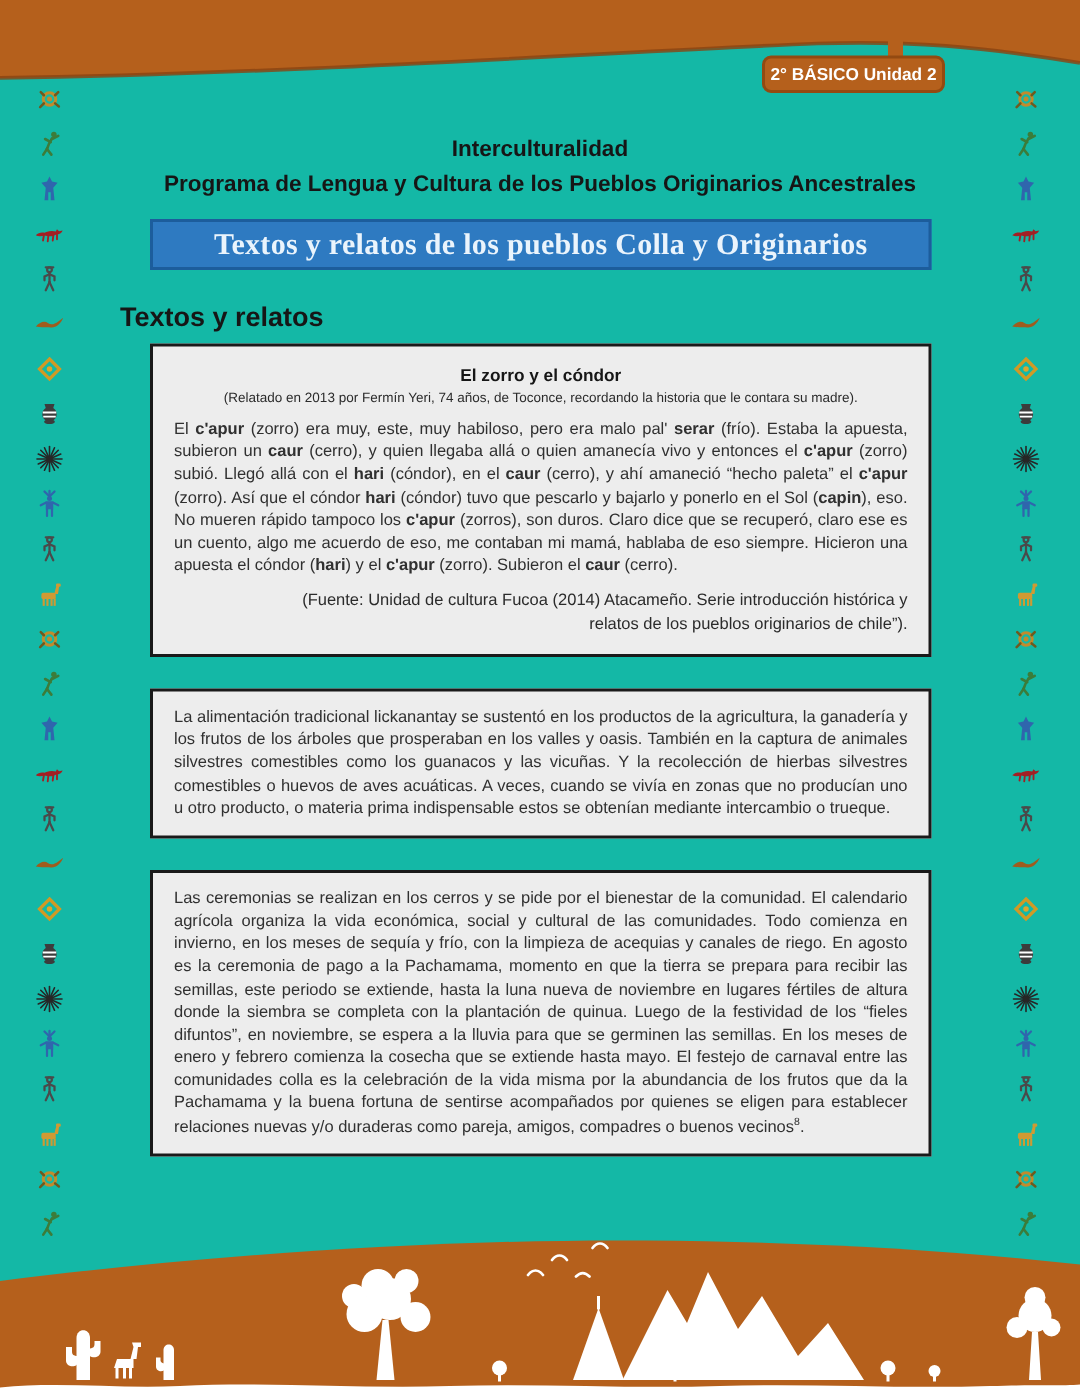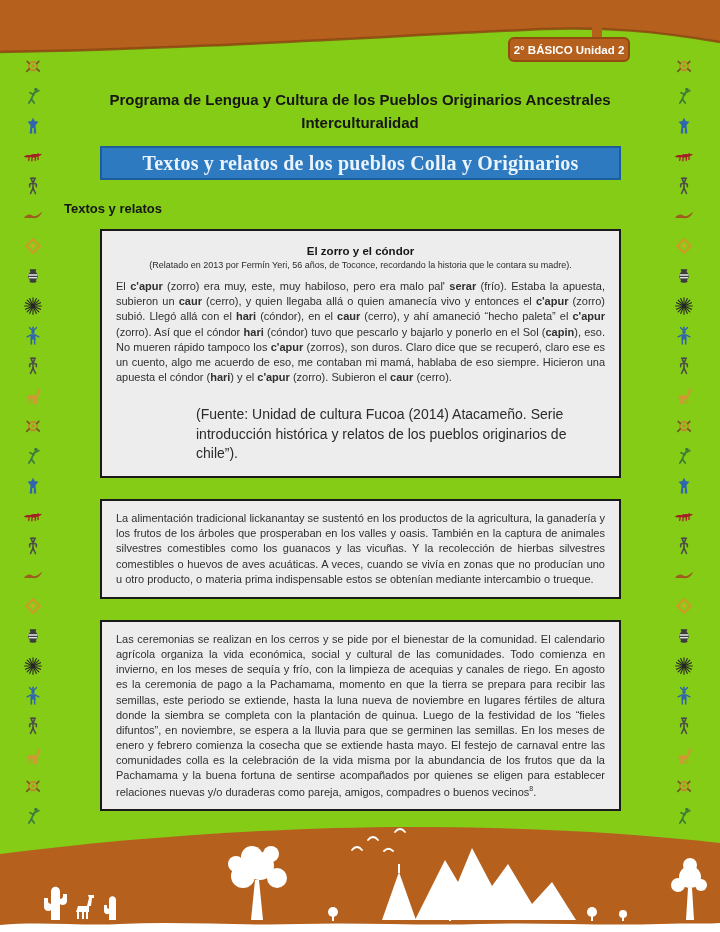--- a/index.html
+++ b/index.html
@@ -1,16 +1,16 @@
 <!DOCTYPE html>
 <html><head>
 <meta charset="utf-8">
 <style>
   html,body{margin:0;padding:0;background:#fff;}
-  .page{position:relative;width:720px;height:932px;background:#84cc16;overflow:hidden;
+  .page{position:relative;width:720px;height:932px;background:#14b8a6;overflow:hidden;
         font-family:"Liberation Sans",sans-serif;color:#222;}
 
   
   .top-band{position:absolute;top:0;left:0;}
   .badge-connector{position:absolute;left:592px;top:26px;width:10px;height:14px;background:#b5601c;}
   .badge{position:absolute;left:508px;top:37px;width:122px;height:25px;background:#b5601c;
          border:2px solid #934a11;border-radius:6px;box-sizing:border-box;
          color:#fff;font-size:11.5px;font-weight:bold;display:flex;align-items:center;justify-content:center;}
 
   
@@ -19,30 +19,30 @@
   .side-col.right{left:672px;}
   .petro{width:20px;height:20px;}
   .petro svg{display:block;}
 
   
   .program-title{position:absolute;left:60px;top:88px;width:600px;text-align:center;
                  font-weight:bold;font-size:15px;color:#161616;line-height:1.55;}
   .banner{position:absolute;left:100px;top:146px;width:521px;height:34px;box-sizing:border-box;
           background:#2e7ac1;border:2px solid #1c5d9c;display:flex;align-items:center;justify-content:center;}
   .banner span{font-family:"Liberation Serif",serif;font-weight:bold;font-size:20px;color:#eaf4fc;letter-spacing:.2px;}
-  .section-heading{position:absolute;left:64px;top:201px;font-weight:bold;font-size:13px;color:#161616;}
+  .section-heading{position:absolute;left:80px;top:201px;font-weight:bold;font-size:18px;color:#161616;}
 
   
   .boxes{position:absolute;left:100px;top:229px;width:521px;display:flex;flex-direction:column;gap:21px;}
   .tbox{box-sizing:border-box;width:521px;background:#ededed;border:2px solid #1a1a1a;padding:10px 14px;}
   .box-title{text-align:center;font-weight:bold;font-size:11.5px;color:#161616;margin:4px 0 3px;}
   .box-citation{text-align:center;font-size:9px;color:#2b2b2b;margin:0 0 9px;}
   .box-body{font-size:11px;line-height:1.38;text-align:justify;color:#303030;margin:0;}
   .box-body sup{font-size:7px;}
-  .box-source{font-size:14px;color:#2b2b2b;margin:20px 0 2px 80px;line-height:1.4;}
+  .box-source{font-size:11px;color:#2b2b2b;text-align:right;margin:8px 0 2px 80px;line-height:1.4;}
   .box-intro{font-size:11px;color:#303030;margin:5px 0 14px;}
 
   
   .footer{position:absolute;left:0;bottom:0;}
   .defs-holder{position:absolute;width:0;height:0;overflow:hidden;}
 </style>
 </head>
 <body>
 
 <div class="page">
@@ -313,35 +313,35 @@
         </svg>
       </div>
       <div class="petro">
         <svg viewBox="0 0 24 24" width="20" height="20">
           <use href="#petro-dancer"></use>
         </svg>
       </div>
     </div>
 
   <div class="program-title">
+    <div>Interculturalidad</div>
     <div>Programa de Lengua y Cultura de los Pueblos Originarios Ancestrales</div>
-    <div>Interculturalidad</div>
   </div>
 
   <div class="banner">
     <span>Textos y relatos de los pueblos Colla y Originarios</span>
   </div>
 
   <div class="section-heading">Textos y relatos</div>
 
   <div class="boxes">
 
     <div class="tbox">
       <div class="box-title">El zorro y el cóndor</div>
-      <div class="box-citation">(Relatado en 2013 por Fermín Yeri, 56 años, de Toconce, recordando la historia que le contara su madre).</div>
+      <div class="box-citation">(Relatado en 2013 por Fermín Yeri, 74 años, de Toconce, recordando la historia que le contara su madre).</div>
       <p class="box-body">El <b>c'apur</b> (zorro) era muy, este, muy habiloso, pero era malo pal' <b>serar</b> (frío). Estaba la apuesta, subieron un <b>caur</b> (cerro), y quien llegaba allá o quien amanecía vivo y entonces el <b>c'apur</b> (zorro) subió. Llegó allá con el <b>hari</b> (cóndor), en el <b>caur</b> (cerro), y ahí amaneció “hecho paleta” el <b>c'apur</b> (zorro). Así que el cóndor <b>hari</b> (cóndor) tuvo que pescarlo y bajarlo y ponerlo en el Sol (<b>capin</b>), eso. No mueren rápido tampoco los <b>c'apur</b> (zorros), son duros. Claro dice que se recuperó, claro ese es un cuento, algo me acuerdo de eso, me contaban mi mamá, hablaba de eso siempre. Hicieron una apuesta el cóndor (<b>hari</b>) y el <b>c'apur</b> (zorro). Subieron el <b>caur</b> (cerro).</p>
       <div class="box-source">(Fuente: Unidad de cultura Fucoa (2014) Atacameño. Serie introducción histórica y relatos de los pueblos originarios de chile”).</div>
     </div>
 
     <div class="tbox">
       <p class="box-body">La alimentación tradicional lickanantay se sustentó en los productos de la agricultura, la ganadería y los frutos de los árboles que prosperaban en los valles y oasis. También en la captura de animales silvestres comestibles como los guanacos y las vicuñas. Y la recolección de hierbas silvestres comestibles o huevos de aves acuáticas. A veces, cuando se vivía en zonas que no producían uno u otro producto, o materia prima indispensable estos se obtenían mediante intercambio o trueque.</p>
     </div>
 
     <div class="tbox">
       <p class="box-body">Las ceremonias se realizan en los cerros y se pide por el bienestar de la comunidad. El calendario agrícola organiza la vida económica, social y cultural de las comunidades. Todo comienza en invierno, en los meses de sequía y frío, con la limpieza de acequias y canales de riego. En agosto es la ceremonia de pago a la Pachamama, momento en que la tierra se prepara para recibir las semillas, este periodo se extiende, hasta la luna nueva de noviembre en lugares fértiles de altura donde la siembra se completa con la plantación de quinua. Luego de la festividad de los “fieles difuntos”, en noviembre, se espera a la lluvia para que se germinen las semillas. En los meses de enero y febrero comienza la cosecha que se extiende hasta mayo. El festejo de carnaval entre las comunidades colla es la celebración de la vida misma por la abundancia de los frutos que da la Pachamama y la buena fortuna de sentirse acompañados por quienes se eligen para establecer relaciones nuevas y/o duraderas como pareja, amigos, compadres o buenos vecinos<sup>8</sup>.</p>

